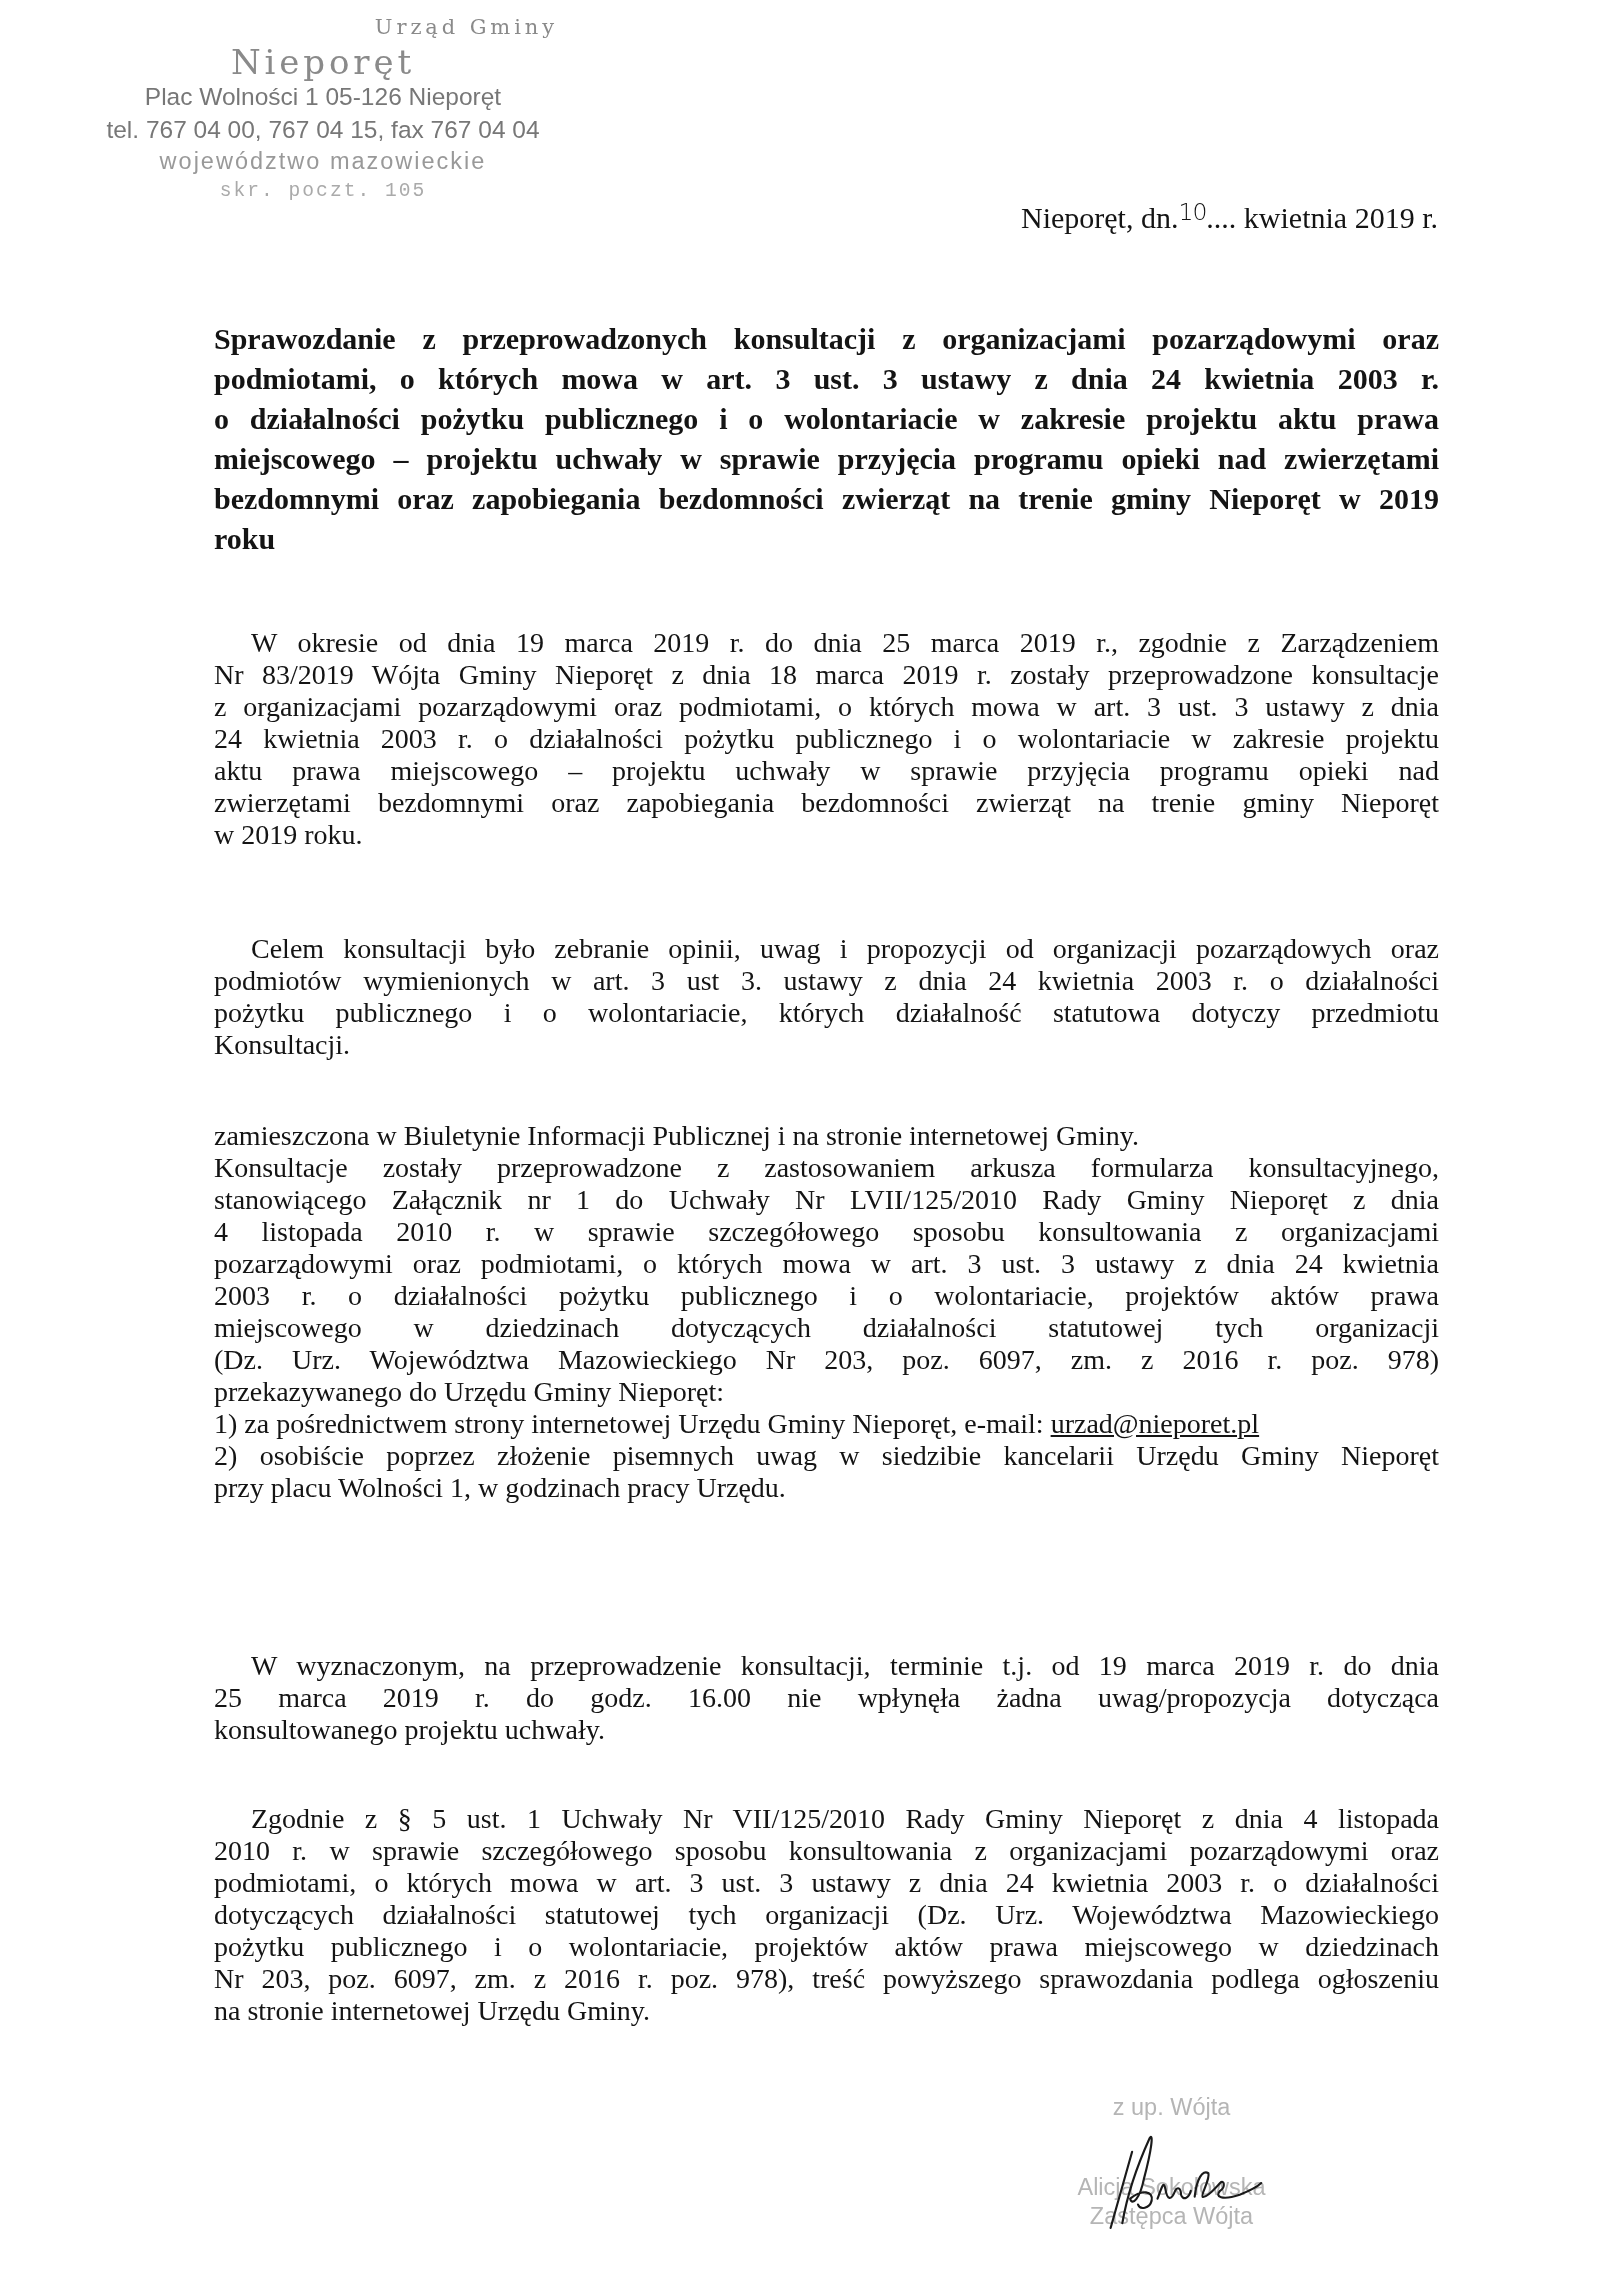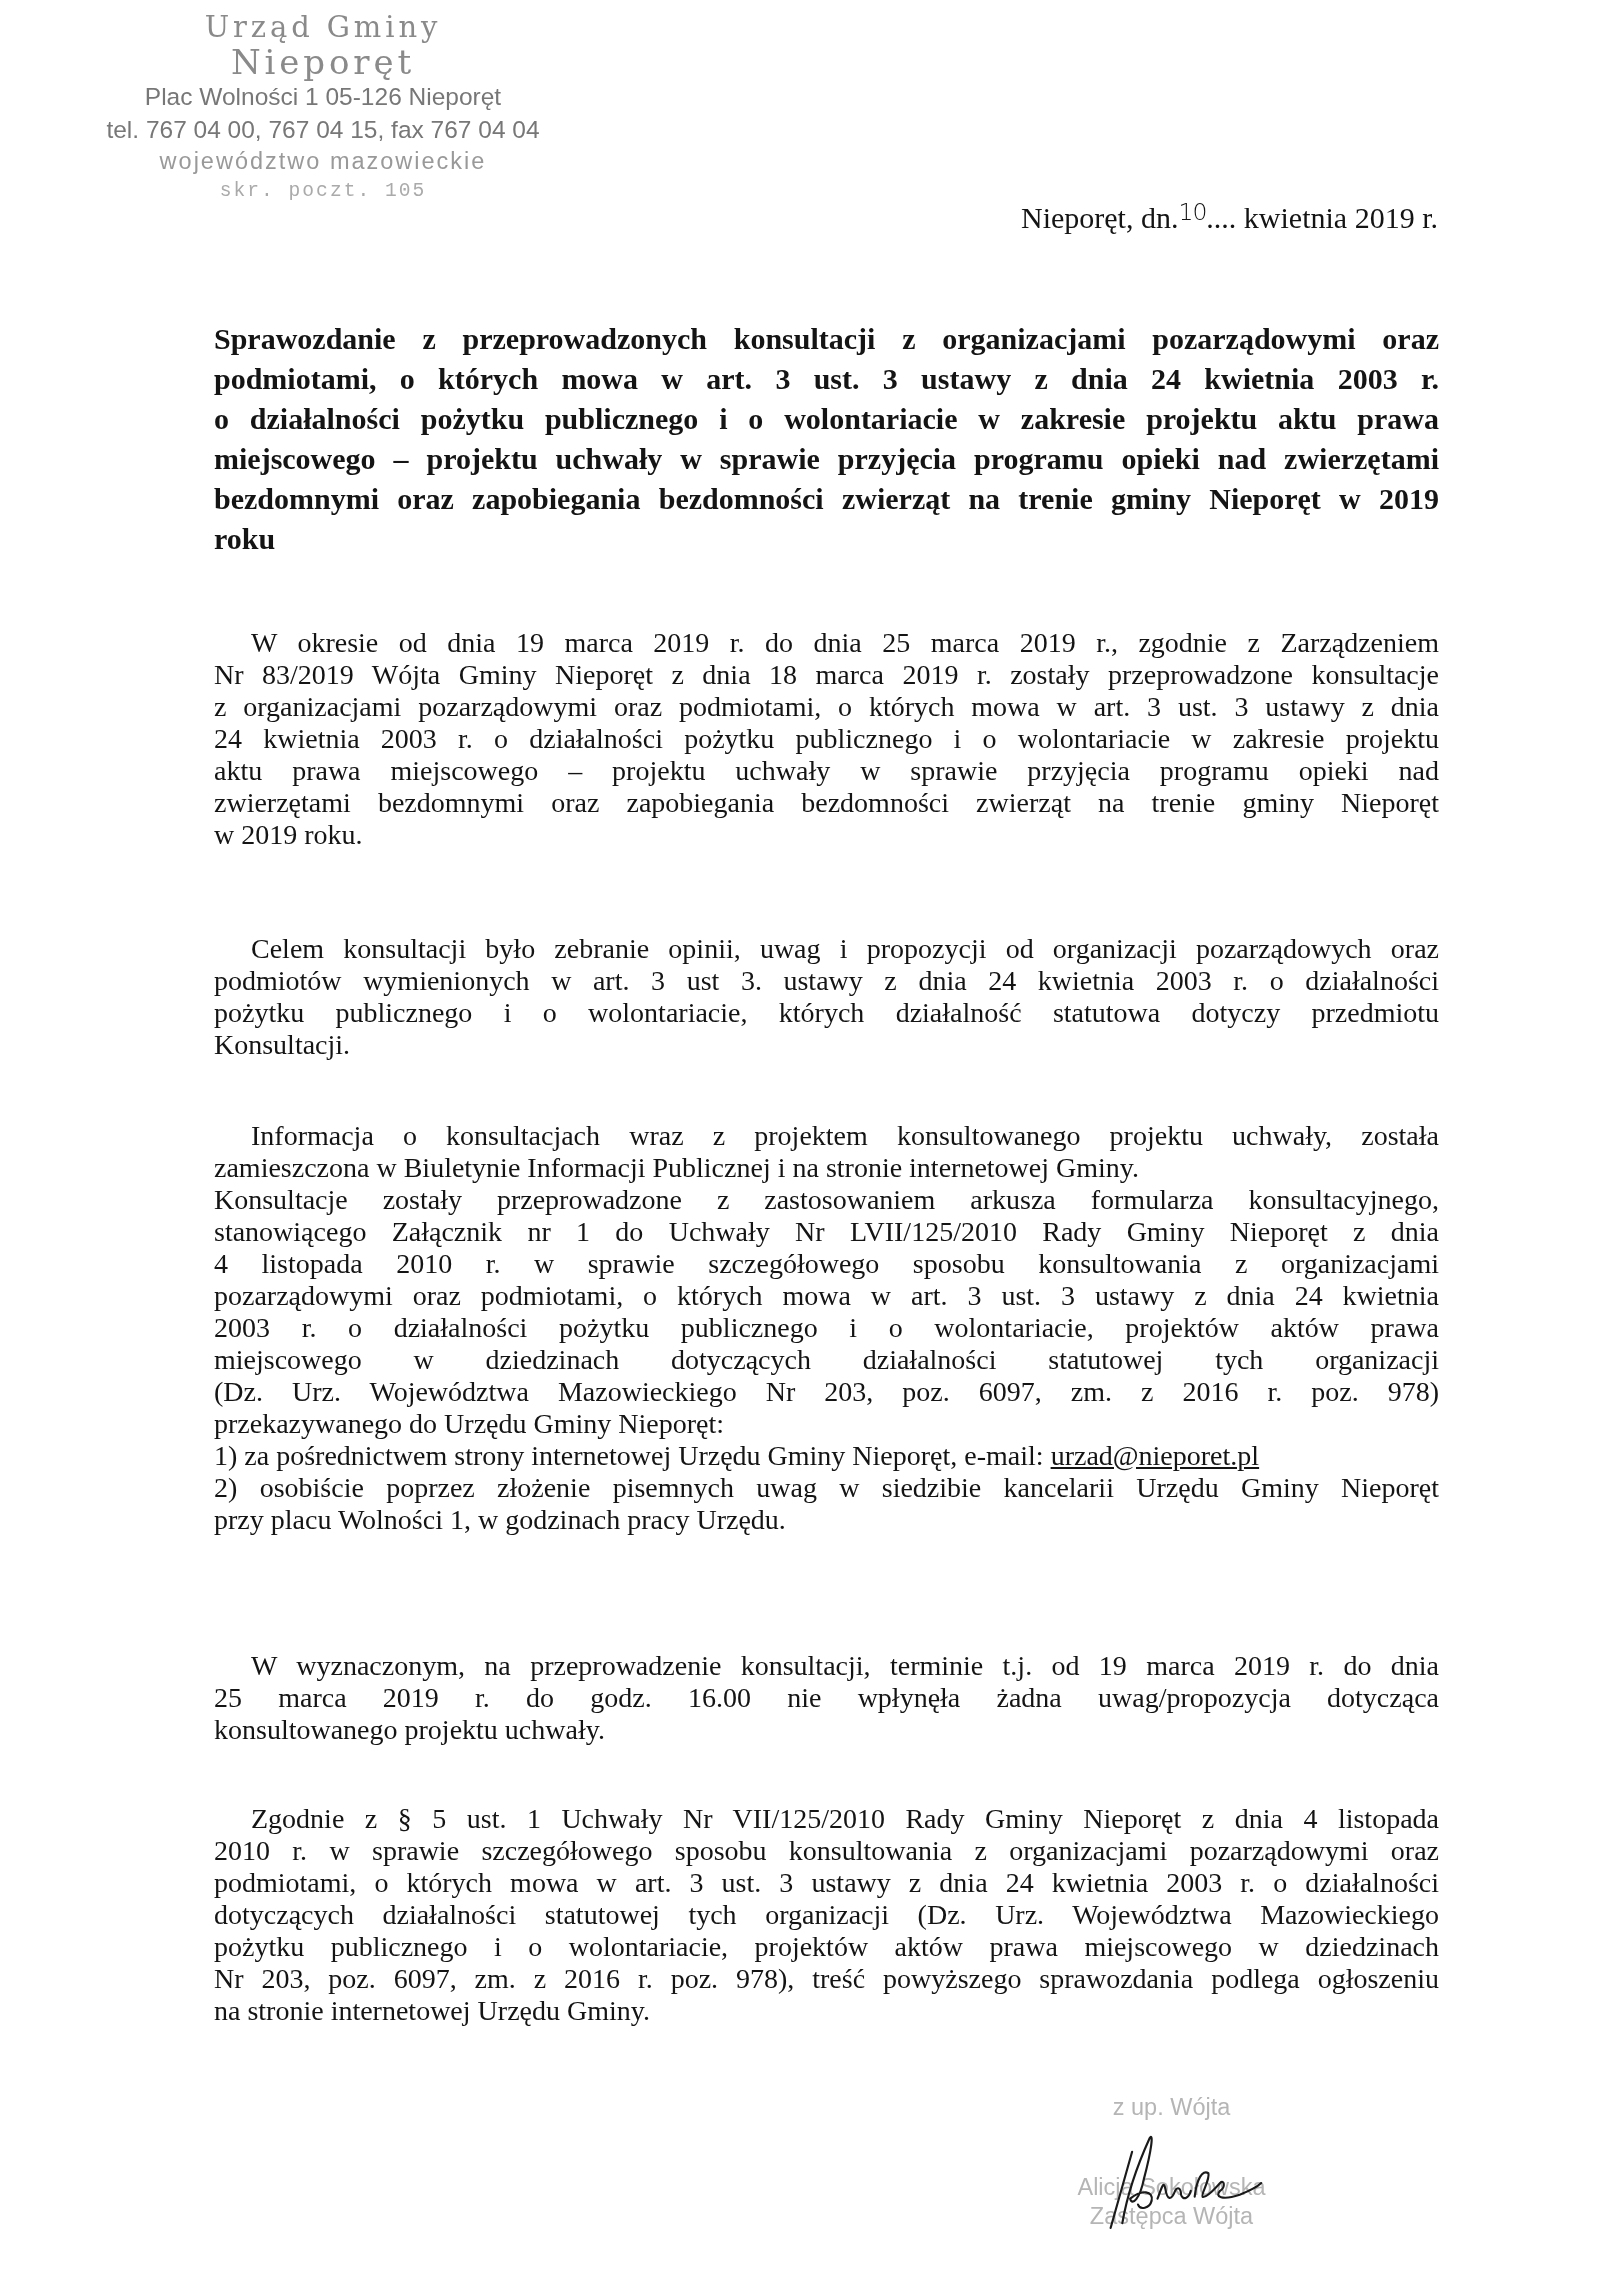--- a/index.html
+++ b/index.html
@@ -1,19 +1,19 @@
 <!DOCTYPE html>
 <html><head>
 <meta charset="utf-8">
 <style>
   html, body { margin: 0; padding: 0; background: #ffffff; }
   body { width: 1620px; height: 2292px; position: relative; overflow: hidden;
          font-family: "Liberation Serif", "DejaVu Serif", serif; color: #141414; }
   .stamp { position: absolute; left: 88px; top: 9.8px; width: 470px; text-align: center; color: #8a8a8a; }
-  .stamp .s1 { font-family: "DejaVu Serif", serif; font-size: 29px; letter-spacing: 3.9px; line-height: 35px; }
+  .stamp .s1 { font-family: "DejaVu Serif", serif; font-size: 21px; letter-spacing: 3.9px; line-height: 35px; text-align: right; }
   .stamp .s2 { font-family: "DejaVu Serif", serif; font-size: 34px; letter-spacing: 3.9px; line-height: 35px; }
   .stamp .s3, .stamp .s4 { font-family: "Liberation Sans", sans-serif; font-size: 24.5px; line-height: 33px; color: #777; }
   .stamp .s5 { font-family: "Liberation Sans", sans-serif; font-size: 23.5px; letter-spacing: 2px; line-height: 31px; color: #999; }
   .stamp .s6 { font-family: Liberation Mono, monospace; font-size: 19.6px; letter-spacing: 2px; line-height: 29px; color: #aaa; }
   .date { position: absolute; right: 182px; top: 201px; font-size: 30px; }
   .date .hand { font-family: "DejaVu Sans", sans-serif; font-size: 23.5px; font-weight: 300; position: relative; top: -7.8px; letter-spacing: -1px; }
   .title { position: absolute; left: 214px; top: 319px; width: 1225px; font-weight: bold;
            font-size: 30px; line-height: 40px; text-align: justify; }
   .para { position: absolute; left: 214px; width: 1225px; font-size: 28px; line-height: 32px; text-align: justify; }
   .p1 { top: 627px; }
@@ -67,21 +67,20 @@
 </div>
 
 <div class="para p2">
   <span class="line"><span style="display:inline-block;width:37px"></span><span>Celem konsultacji było zebranie opinii, uwag i propozycji od organizacji pozarządowych oraz</span></span>
   <span class="line">podmiotów wymienionych w art. 3 ust 3. ustawy z dnia 24 kwietnia 2003 r. o działalności</span>
   <span class="line">pożytku publicznego i o wolontariacie, których działalność statutowa dotyczy przedmiotu</span>
   <span class="line last">Konsultacji.</span>
 </div>
 
 <div class="para p3">
-  <span class="line"><span style="display:inline-block;width:37px"></span><span>Informacja o konsultacjach wraz z projektem konsultowanego projektu uchwały, została</span></span>
   <span class="line last">zamieszczona w Biuletynie Informacji Publicznej i na stronie internetowej Gminy.</span>
   <span class="line">Konsultacje zostały przeprowadzone z zastosowaniem arkusza formularza konsultacyjnego,</span>
   <span class="line">stanowiącego Załącznik nr 1 do Uchwały Nr LVII/125/2010 Rady Gminy Nieporęt z dnia</span>
   <span class="line">4 listopada 2010 r. w sprawie szczegółowego sposobu konsultowania z organizacjami</span>
   <span class="line">pozarządowymi oraz podmiotami, o których mowa w art. 3 ust. 3 ustawy z dnia 24 kwietnia</span>
   <span class="line">2003 r. o działalności pożytku publicznego i o wolontariacie, projektów aktów prawa</span>
   <span class="line">miejscowego w dziedzinach dotyczących działalności statutowej tych organizacji</span>
   <span class="line">(Dz. Urz. Województwa Mazowieckiego Nr 203, poz. 6097, zm. z 2016 r. poz. 978)</span>
   <span class="line last">przekazywanego do Urzędu Gminy Nieporęt:</span>
   <span class="line last"><span>1) za pośrednictwem strony internetowej Urzędu Gminy Nieporęt, e-mail: </span><a class="email">urzad@nieporet.pl</a></span>

